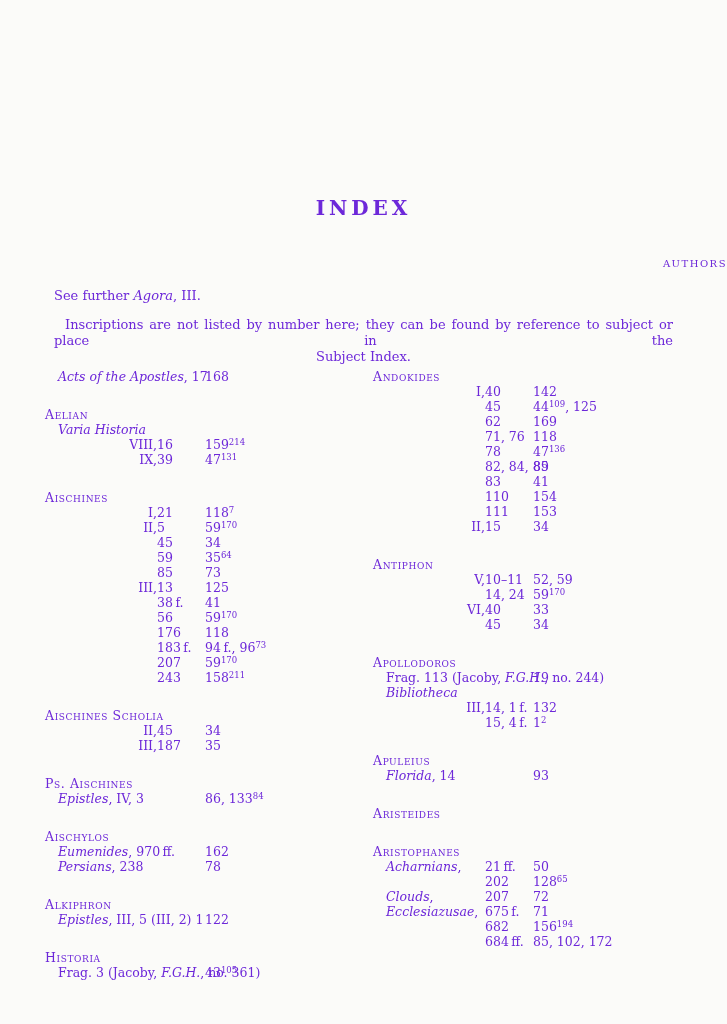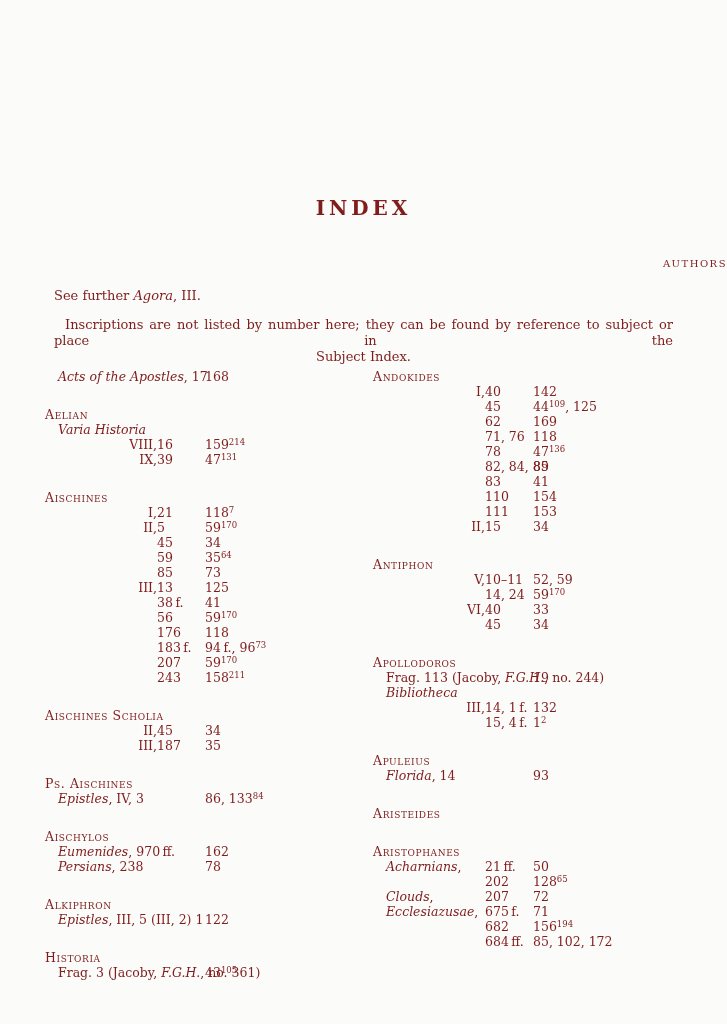--- a/index.html
+++ b/index.html
@@ -1,21 +1,21 @@
 <!DOCTYPE html>
 <html><head>
 <meta charset="utf-8">
 <style>
   html,body{margin:0;padding:0;background:#d8d8d6;}
   .page{
     position:relative;
     width:727px;height:1024px;
     margin:0 auto;
     background:#fbfbf9;
-    color:#7f1d1d;
+    color:#6d28d9;
     font-family:"DejaVu Serif", serif;
     font-size:12.5px;
     overflow:hidden;
   }
   .title{
     position:absolute;top:198px;left:0;right:0;
     text-align:center;
     font-size:20px;line-height:20px;
     letter-spacing:4px;
     font-weight:bold;

